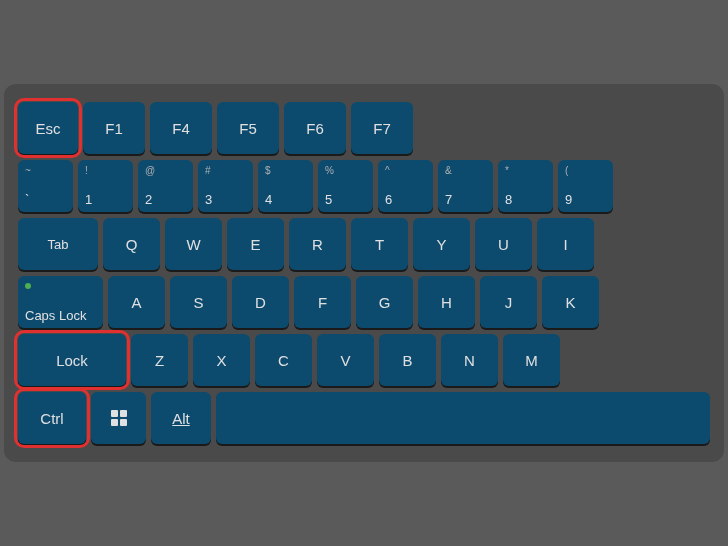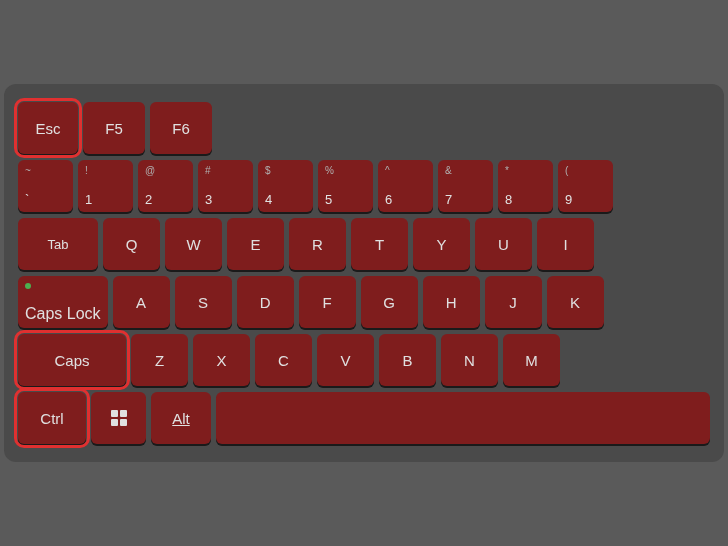--- a/index.html
+++ b/index.html
@@ -21,21 +21,21 @@
       flex-direction: column;
       gap: 6px;
       width: 720px;
     }
     .row {
       display: flex;
       gap: 5px;
       align-items: center;
     }
     .key {
-      background: #7f1d1d;
+      background: #0c4a6e;
       border-radius: 6px;
       color: #e0e0e0;
       font-size: 13px;
       font-weight: 400;
       display: flex;
       flex-direction: column;
       align-items: flex-start;
       justify-content: flex-end;
       padding: 5px 7px;
       height: 52px;
@@ -110,25 +110,34 @@
   </style>
 </head>
 <body>
 
 <div class="keyboard">
 
   <div class="row">
     <div class="key key-esc highlighted">
       <span class="center-label">Esc</span>
     </div>
+    <div class="key key-f1">
+      <span class="center-label">F1</span>
+    </div>
+    <div class="key key-f4">
+      <span class="center-label">F4</span>
+    </div>
     <div class="key key-f5">
       <span class="center-label">F5</span>
     </div>
     <div class="key key-f6">
       <span class="center-label">F6</span>
+    </div>
+    <div class="key key-f7">
+      <span class="center-label">F7</span>
     </div>
   </div>
 
   <div class="row">
     <div class="key key-tilde">
       <span class="top-label">~</span>
       <span class="main-label">`</span>
     </div>
     <div class="key key-num">
       <span class="top-label">!</span>
@@ -194,21 +203,21 @@
       <span class="center-label">U</span>
     </div>
     <div class="key key-letter">
       <span class="center-label">I</span>
     </div>
   </div>
 
   <div class="row">
     <div class="key key-caps" style="position:relative;">
       <div class="dot"></div>
-      <span class="main-label" style="font-size:16px; align-self:flex-start; padding-left:0;">Caps Lock</span>
+      <span class="main-label" style="font-size:13px; align-self:flex-start; padding-left:0;">Caps Lock</span>
     </div>
     <div class="key key-letter">
       <span class="center-label">A</span>
     </div>
     <div class="key key-letter">
       <span class="center-label">S</span>
     </div>
     <div class="key key-letter">
       <span class="center-label">D</span>
     </div>
@@ -224,21 +233,21 @@
     <div class="key key-letter">
       <span class="center-label">J</span>
     </div>
     <div class="key key-letter">
       <span class="center-label">K</span>
     </div>
   </div>
 
   <div class="row">
     <div class="key key-shift highlighted">
-      <span class="center-label">Caps</span>
+      <span class="center-label">Lock</span>
     </div>
     <div class="key key-letter">
       <span class="center-label">Z</span>
     </div>
     <div class="key key-letter">
       <span class="center-label">X</span>
     </div>
     <div class="key key-letter">
       <span class="center-label">C</span>
     </div>

